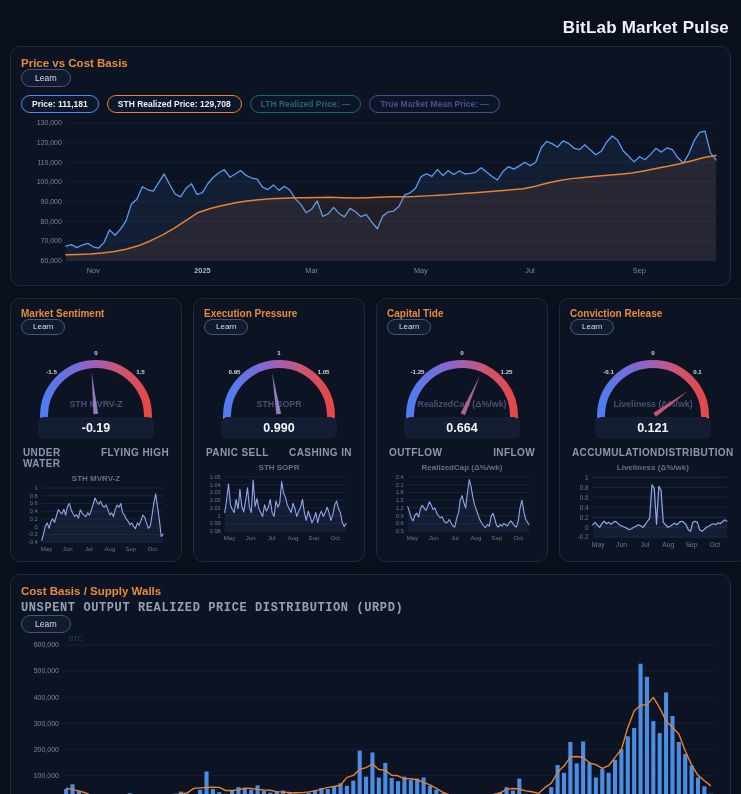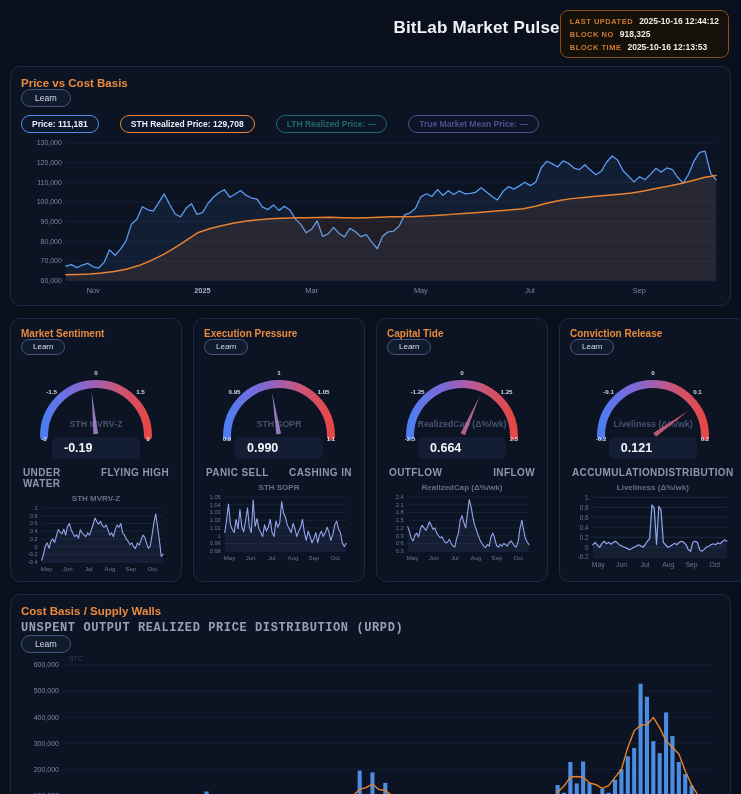--- a/index.html
+++ b/index.html
@@ -15,56 +15,42 @@
   .status-value { color: #efeade; font-weight: bold; font-size: 8.5px; }
   .panel { background: #0c1424; border: 1px solid #1d2a45; border-radius: 10px; padding: 10px; }
   .panel-head { display: flex; justify-content: space-between; align-items: flex-start; flex-direction: column; }
   .panel-title { color: #ea8a3c; font-size: 11.5px; font-weight: bold; }
   .panel-title.sm { font-size: 10px; }
   .panel-sub { color: #97a1b5; font-size: 12px; font-weight: bold; letter-spacing: .6px; margin-top: 4px; font-family: Liberation Mono, monospace; }
   .learn-btn { background: #111b2e; border: 1px solid #44567a; color: #d7dfee; border-radius: 999px;
     font-size: 8.5px; padding: 3px 13px; cursor: pointer; font-family: inherit; }
   .learn-btn.sm { font-size: 8px; padding: 2.5px 11px; }
   .price-panel { margin-bottom: 12px; }
-  .chips { display: flex; gap: 21px; margin: 8px 0 4px; }
+  .chips { display: flex; gap: 8px; margin: 8px 0 4px; }
   .chip { border-radius: 999px; padding: 3px 10px; font-size: 8.5px; font-weight: bold;
     border: 1.5px solid; background: rgba(15,25,45,.55); color: #e9eff9; cursor: pointer; }
   .chip.inactive { opacity: .62; }
   .chart-svg { width: 100%; display: block; }
   .gauges-row { display: flex; gap: 11px; margin-bottom: 12px; }
   .gauge-panel { flex: 1; padding: 9px 10px 8px; }
   .gauge-wrap { display: flex; flex-direction: column; align-items: center; margin-top: 5px; }
   .gauge-svg { width: 150px; height: 92px; }
-  .gauge-value { margin-top: -15px; background: #131d33; border-radius: 6px; padding: 4px 12px; width: 88px;
-    text-align: left; color: #f2f5fa; font-size: 12.5px; font-weight: bold; position: relative; }
+  .gauge-value { margin-top: -15px; background: #131d33; border-radius: 6px; padding: 4px 12px; width: 116px;
+    text-align: center; color: #f2f5fa; font-size: 12.5px; font-weight: bold; position: relative; }
   .gauge-words { display: flex; justify-content: space-between; font-size: 10px; font-weight: bold;
     color: #8d97ab; letter-spacing: .4px; margin: 8px 2px 5px; }
   .spark-title { text-align: center; color: #657085; font-size: 8px; font-weight: bold; margin: 2px 0 1px; }
   .spark-svg { width: 100%; display: block; }
 </style>
 </head>
 <body>
 
 <div class="wrap">
   <header class="topbar">
     <h1>BitLab Market Pulse</h1>
-    <div class="status-box">
-      <div class="status-row">
-        <span class="status-label">LAST UPDATED</span>
-        <span class="status-value">2025-10-16 12:44:12</span>
-      </div>
-      <div class="status-row">
-        <span class="status-label">BLOCK NO</span>
-        <span class="status-value">918,325</span>
-      </div>
-      <div class="status-row">
-        <span class="status-label">BLOCK TIME</span>
-        <span class="status-value">2025-10-16 12:13:53</span>
-      </div>
-    </div>
   </header>
 
   <section class="panel price-panel">
     <div class="panel-head">
       <h2 class="panel-title">Price vs Cost Basis</h2>
       <button class="learn-btn">Learn</button>
     </div>
     <div class="chips">
         <span class="chip" style="border-color: rgb(79, 142, 240);">Price: 111,181</span>
         <span class="chip" style="border-color: rgb(232, 130, 47);">STH Realized Price: 129,708</span>

